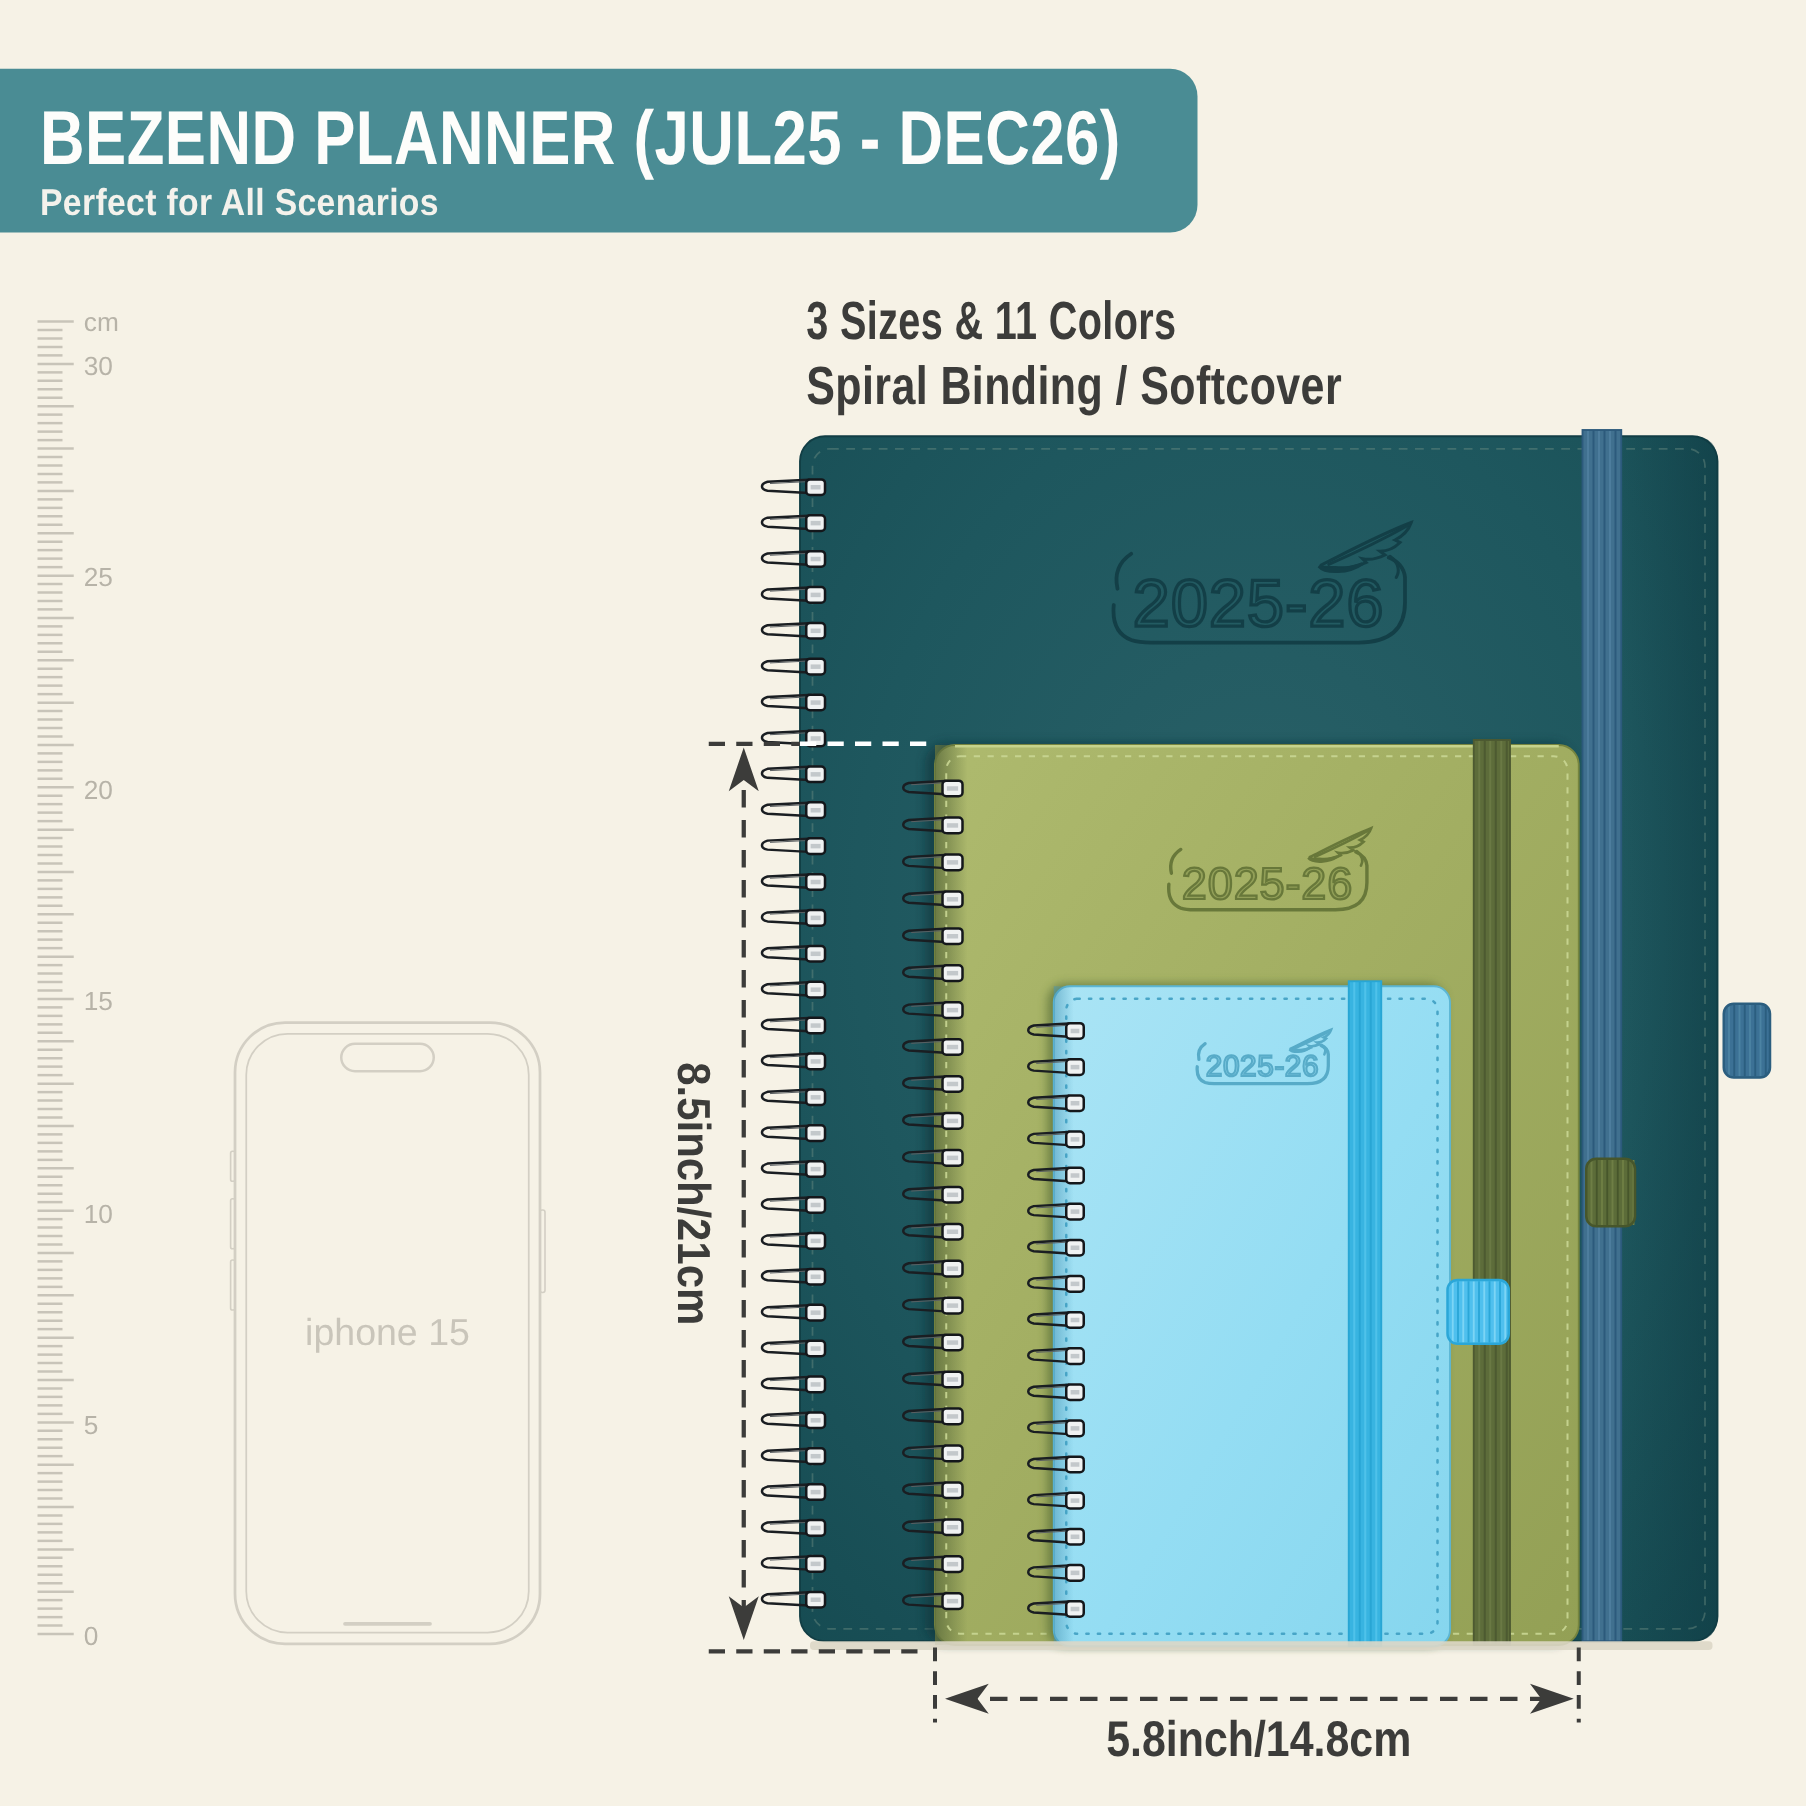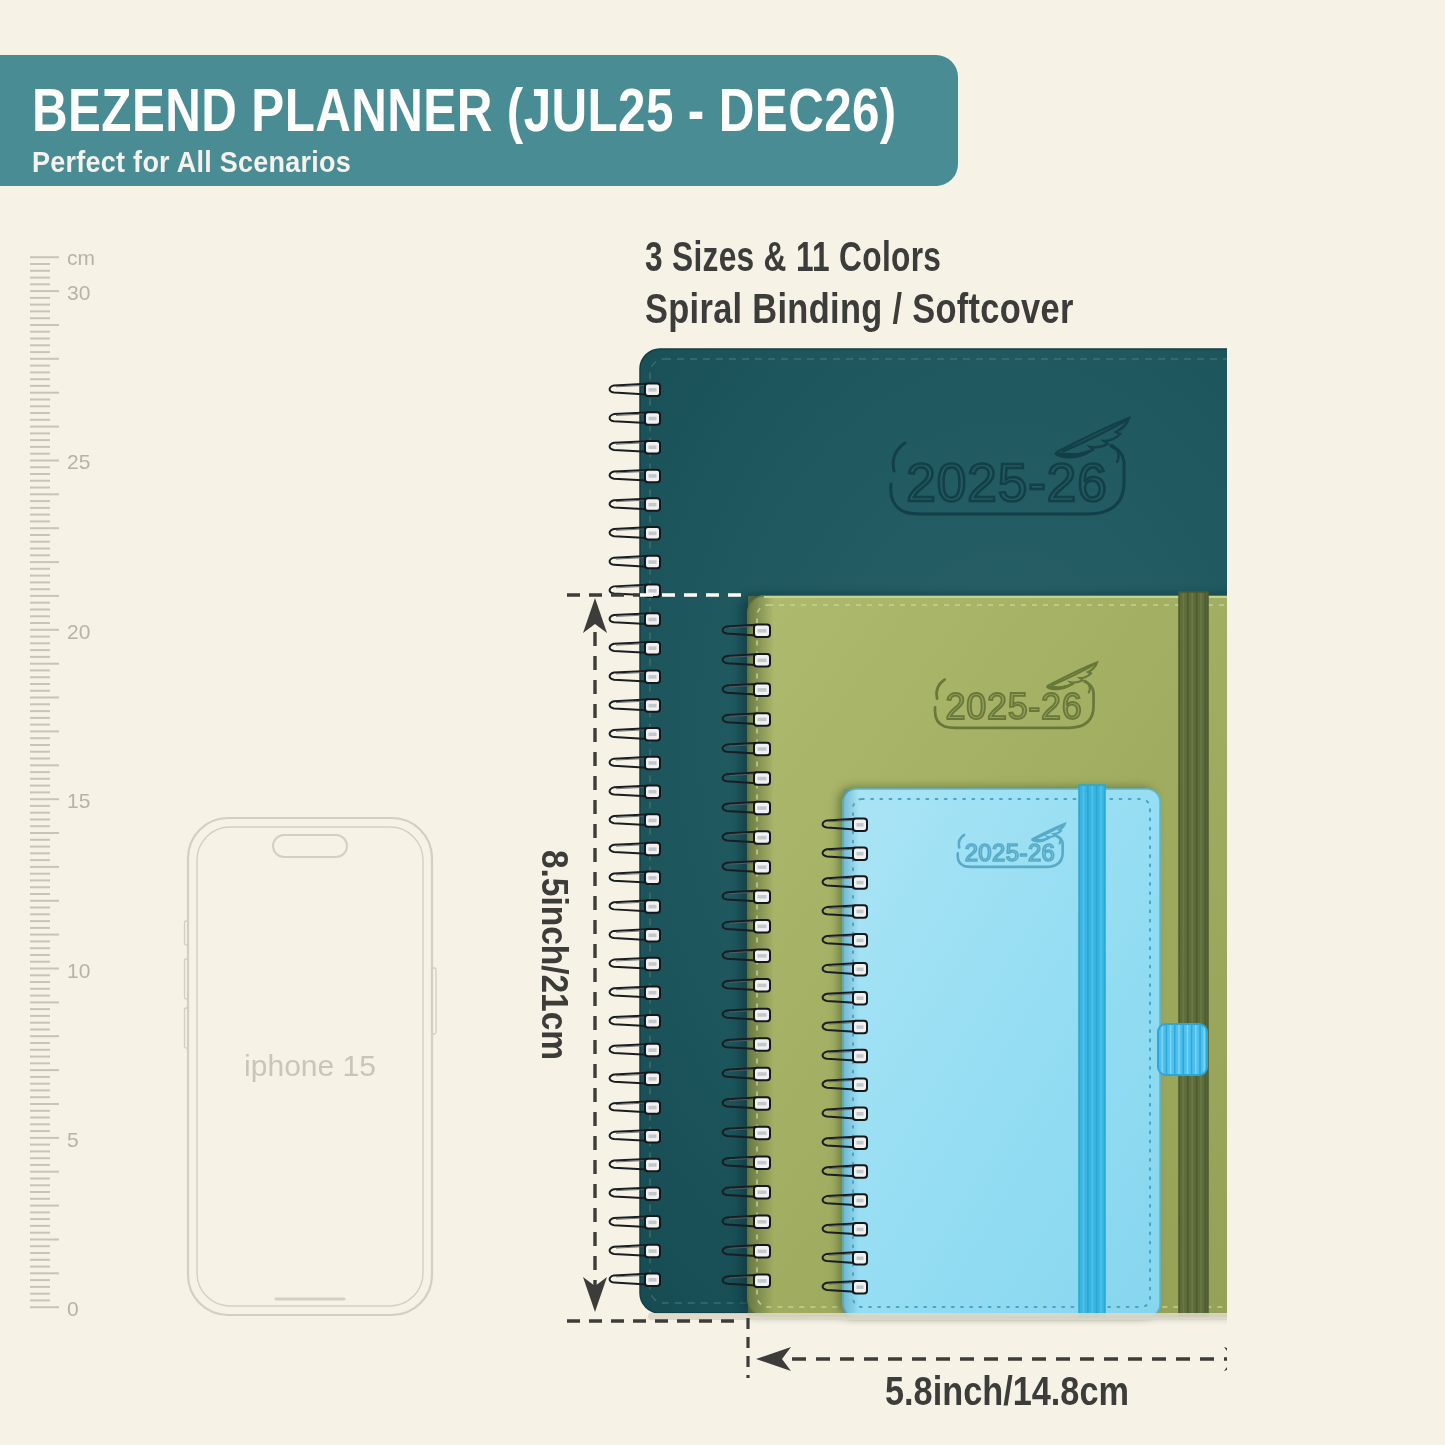--- a/index.html
+++ b/index.html
@@ -1,16 +1,16 @@
 <!DOCTYPE html>
 <html><head>
 <meta charset="utf-8">
 <style>
 html,body{margin:0;padding:0;background:#f6f2e6;}
-#stage{position:relative;width:1227px;height:1445px;overflow:hidden;}
+#stage{position:relative;width:1445px;height:1445px;overflow:hidden;}
 text{font-family:"Liberation Sans",sans-serif;}
 </style>
 </head>
 <body>
 <div id="stage">
 <svg width="1445" height="1445" viewBox="0 0 1445 1445">
 <defs>
 <radialGradient id="tealg" cx="50%" cy="40%" r="80%">
 <stop offset="0%" stop-color="#2a6168"></stop>
 <stop offset="55%" stop-color="#1e575e"></stop>

